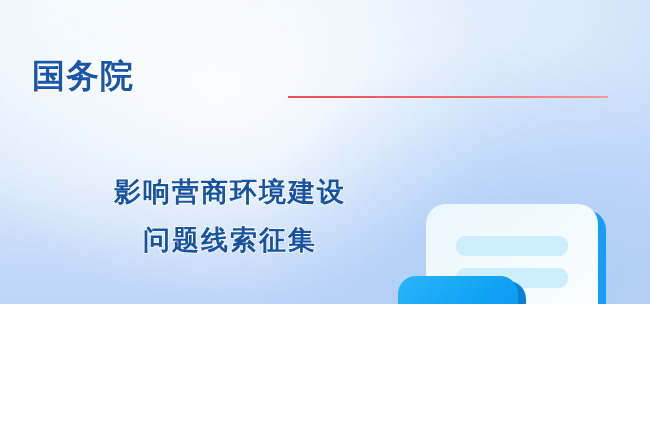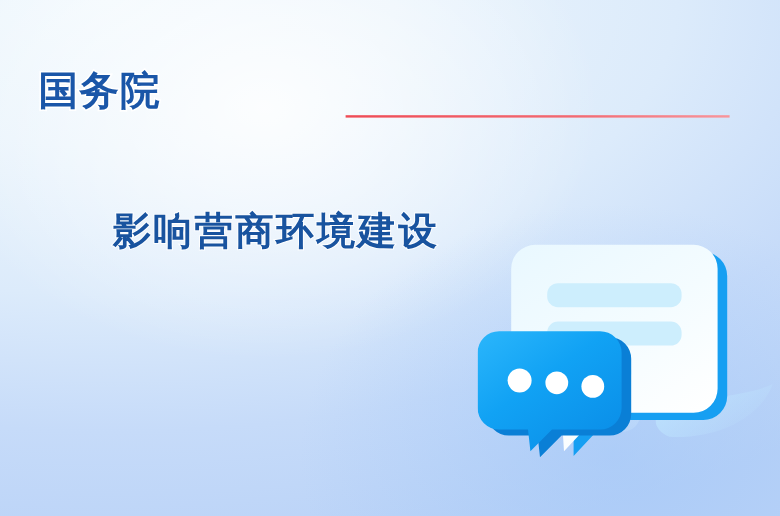--- a/index.html
+++ b/index.html
@@ -7,21 +7,21 @@
     padding: 0;
     background: #ffffff;
   }
   body {
     font-family: "Liberation Sans", "DejaVu Sans", sans-serif;
   }
 
   #banner {
     position: relative;
     width: 650px;
-    height: 430px;
+    height: 304px;
     overflow: hidden;
     background:
       radial-gradient(140% 110% at 14% 0%, #f2f9fe 0%, #eaf4fc 26%, #dcebfb 52%, #c6dbf9 76%, #b9d2f7 100%);
   }
 
   
   #banner .wash-top {
     position: absolute;
     left: -60px; top: -120px;
     width: 560px; height: 420px;
@@ -86,21 +86,21 @@
 
   
   .title-block {
     position: absolute;
     left: 0;
     top: 168px;
     width: 460px;
     text-align: center;
   }
   .title-line {
-    font-size: 32px;
+    font-size: 27px;
     font-weight: bold;
     color: #18539f;
     letter-spacing: 2px;
     line-height: 48px;
     -webkit-text-stroke: 1.6px rgba(255,255,255,0.9);
     paint-order: stroke fill;
     white-space: nowrap;
   }
 
   
@@ -121,20 +121,21 @@
   <div class="wash-top"></div>
   <div class="wash-bottom"></div>
 
   <div class="header">
     <span class="gov-word">国务院</span>
   </div>
   <div class="header-rule"></div>
 
   <div class="title-block">
     <div class="title-line">影响营商环境建设</div>
+    <div class="title-line">问题线索征集</div>
   </div>
 
   <div class="illustration">
     <svg width="252" height="206" viewBox="0 0 252 206" xmlns="http://www.w3.org/2000/svg">
       <defs>
         <linearGradient id="gBigFill" x1="0" y1="0" x2="0.7" y2="1">
           <stop offset="0%" stop-color="#e9f8ff"></stop>
           <stop offset="55%" stop-color="#f4fcff"></stop>
           <stop offset="100%" stop-color="#ffffff"></stop>
         </linearGradient>

